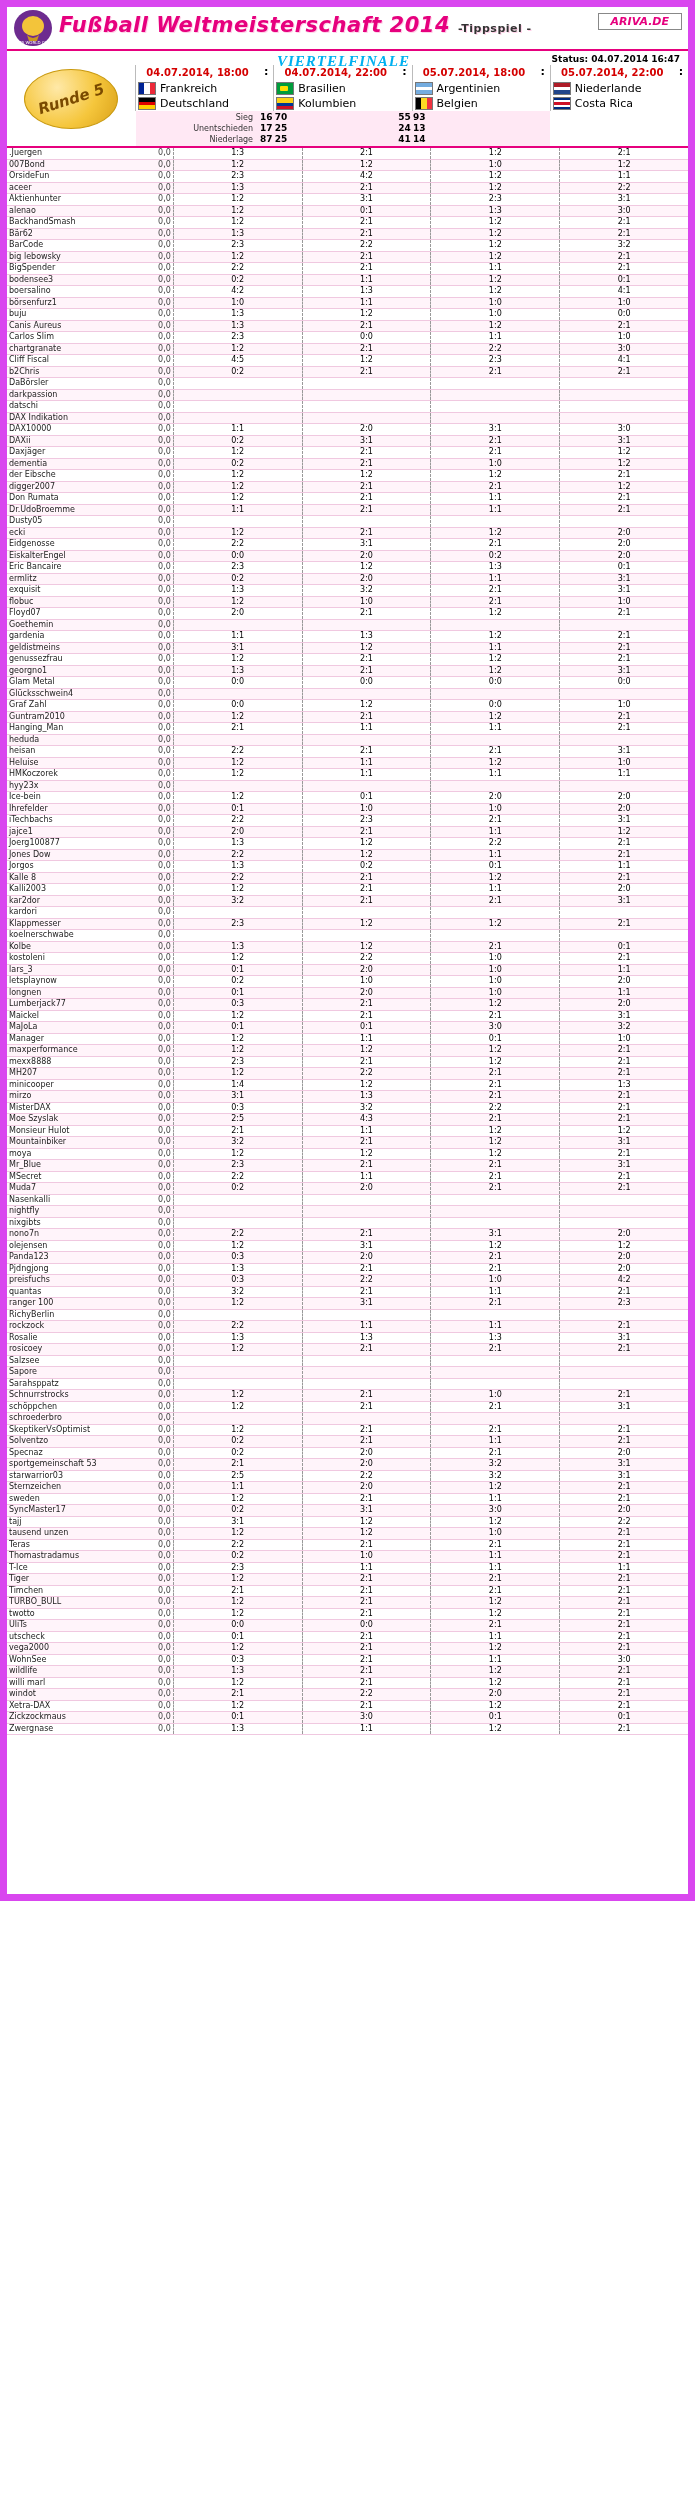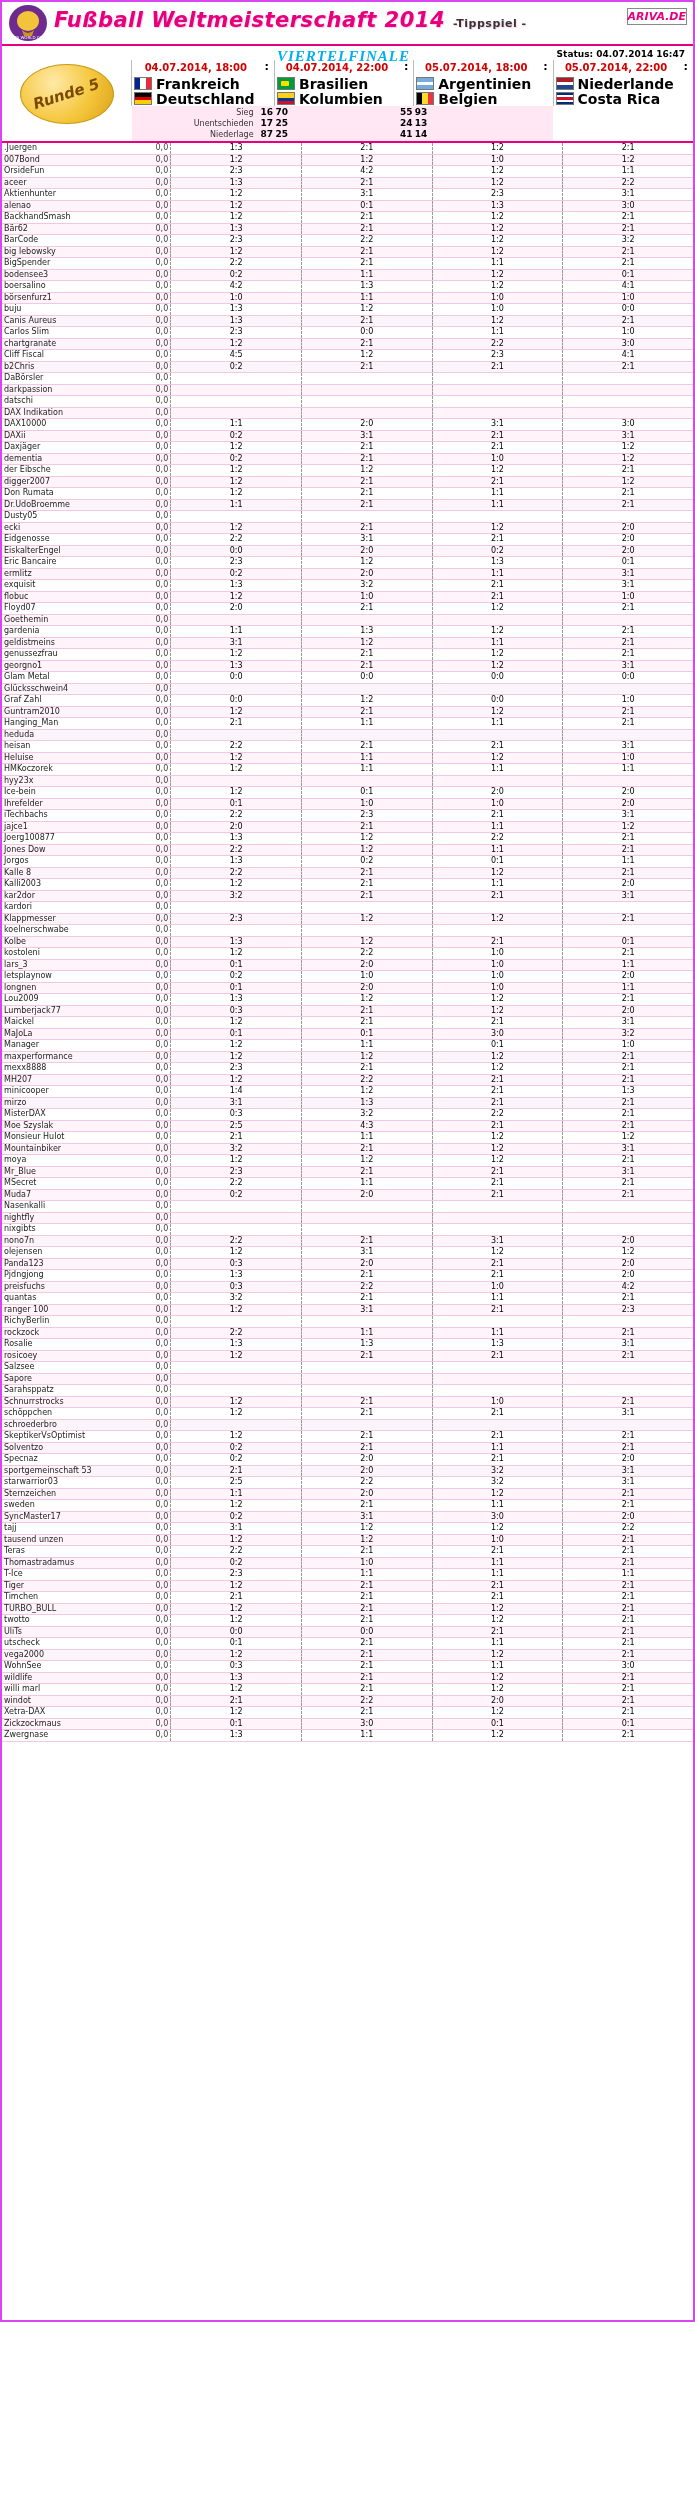--- a/index.html
+++ b/index.html
@@ -1,35 +1,35 @@
 <!DOCTYPE html>
 <html><head>
 <meta charset="utf-8">
 <style>
   html,body{margin:0;padding:0;background:#ffffff;}
   body{font-family:"DejaVu Sans","Liberation Sans",sans-serif;}
-  #page{width:695px;height:2322px;position:relative;background:#ffffff;box-sizing:border-box;border:2px solid #d946ef;overflow:hidden;}
+  #page{width:695px;height:1901px;position:relative;background:#ffffff;box-sizing:border-box;border:7px solid #d946ef;overflow:hidden;}
   .hdr{height:42px;background:#ffffff;position:relative;border-bottom:2px solid #e6007e;}
   .hdr-title{position:absolute;left:52px;top:6px;font-size:21px;font-weight:bold;font-style:italic;color:#e6007e;letter-spacing:0.5px;font-family:"DejaVu Sans","Liberation Sans",sans-serif;text-shadow:1px 1px 0 #ffd1e8;}
   .hdr-sub{font-size:11px;font-weight:bold;color:#333;font-style:normal;}
   .logo{position:absolute;left:6px;top:2px;width:40px;height:38px;}
-  .ariva{position:absolute;right:6px;top:6px;background:#ffffff;border:1px solid #888;padding:1px 0;font-size:11px;font-weight:bold;color:#e6007e;font-style:italic;margin-left:16px;}
+  .ariva{position:absolute;right:6px;top:6px;background:#ffffff;border:1px solid #888;padding:1px 12px;font-size:11px;font-weight:bold;color:#e6007e;font-style:italic;margin-left:16px;}
   .topband{position:relative;background:#ffffff;padding:0;}
   .statusline{text-align:right;font-size:9px;color:#000;padding:3px 8px 1px 0;font-weight:bold;}
   .vf{position:absolute;left:0;right:8px;top:2px;text-align:center;font-size:15px;font-weight:bold;color:#00b0f0;letter-spacing:1px;font-style:italic;font-family:Liberation Serif, serif;}
   table.main{border-collapse:collapse;width:100%;font-size:8.5px;}
   .matchrow td{padding:0;vertical-align:top;}
   .roundbox{width:126px;background:#ffffff;text-align:center;vertical-align:middle;}
   .round-oval{width:92px;height:58px;margin:4px auto;border-radius:50%;background:radial-gradient(circle at 35% 30%,#ffe9a8 0%,#f5c63c 55%,#d9a017 100%);border:1px solid #c99a10;display:flex;align-items:center;justify-content:center;}
   .round-oval span{transform:rotate(-18deg);font-size:15px;font-style:italic;font-weight:bold;color:#7a4a00;}
   .mcol{width:121px;border-left:1px solid #bbb;}
   .mdate{font-size:10px;color:#d40000;text-align:center;font-weight:bold;padding:2px 0 3px 0;}
   .teamrow{display:flex;align-items:center;height:15px;padding:0 2px;}
   .flag{width:16px;height:11px;border:1px solid #777;margin-right:4px;flex:none;}
-  .tname{font-size:14px;color:#000;font-weight:bold;}
+  .tname{font-size:11px;color:#000;}
   .colon{width:14px;text-align:center;font-size:11px;font-weight:bold;color:#000;vertical-align:middle;}
   .statlabels{text-align:right;font-size:8px;color:#333;padding-right:6px;line-height:11px;background:#ffe8f4;margin-left:41px;}
   .statvals{text-align:left;font-size:9px;font-weight:bold;color:#000;line-height:11px;background:#ffe8f4;}
   .statvals div:nth-child(1){color:#000;}
   table.list{border-collapse:collapse;width:100%;font-size:8px;}
   table.list td{padding:0 2px;height:10.5px;line-height:10.5px;border-bottom:1px solid #f0c8e0;}
   .c-user{width:118px;color:#222;}
   .c-pts{width:22px;text-align:right;color:#444;padding-right:6px;}
   .c-tip{width:110px;text-align:center;color:#000;border-left:1px dashed #999;}
   tr.alt td{background:#fff4fa;}
@@ -754,28 +754,20 @@
           <td class="c-tip">2:0</td>
         </tr>
         <tr class="alt">
           <td class="c-user">longnen</td>
           <td class="c-pts">0,0</td>
           <td class="c-tip">0:1</td>
           <td class="c-tip">2:0</td>
           <td class="c-tip">1:0</td>
           <td class="c-tip">1:1</td>
         </tr>
-        <tr class="norm">
-          <td class="c-user">Lou2009</td>
-          <td class="c-pts">0,0</td>
-          <td class="c-tip">1:3</td>
-          <td class="c-tip">1:2</td>
-          <td class="c-tip">1:2</td>
-          <td class="c-tip">2:1</td>
-        </tr>
         <tr class="alt">
           <td class="c-user">Lumberjack77</td>
           <td class="c-pts">0,0</td>
           <td class="c-tip">0:3</td>
           <td class="c-tip">2:1</td>
           <td class="c-tip">1:2</td>
           <td class="c-tip">2:0</td>
         </tr>
         <tr class="norm">
           <td class="c-user">Maickel</td>

